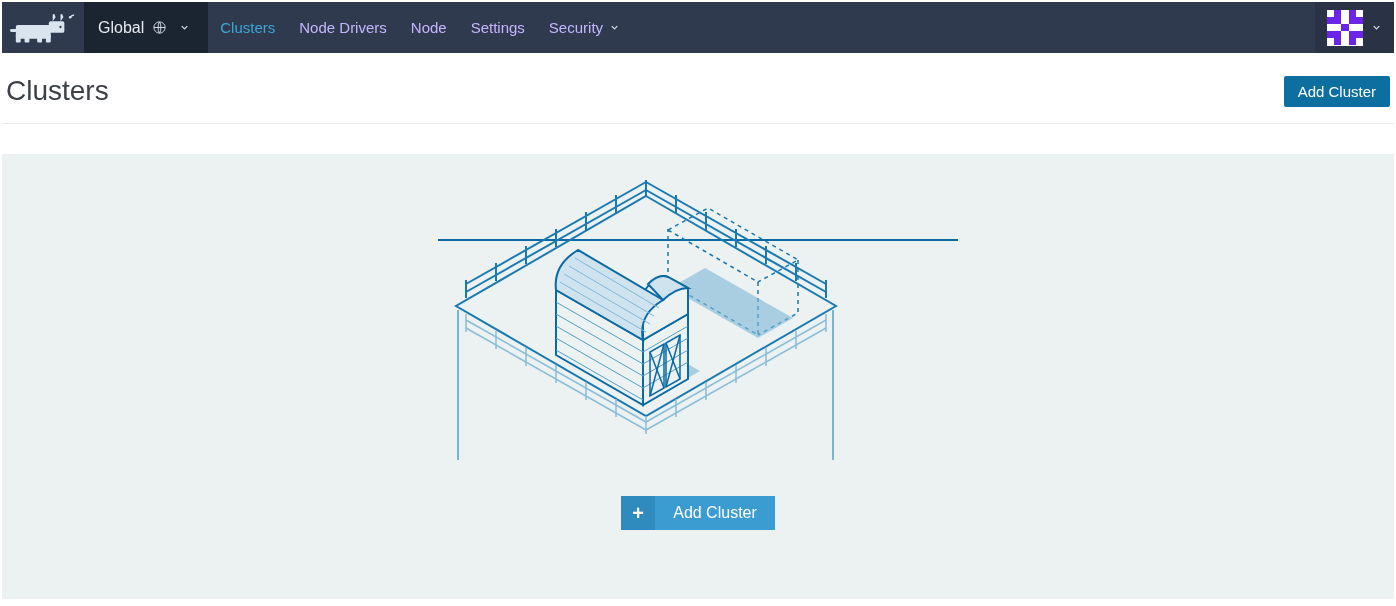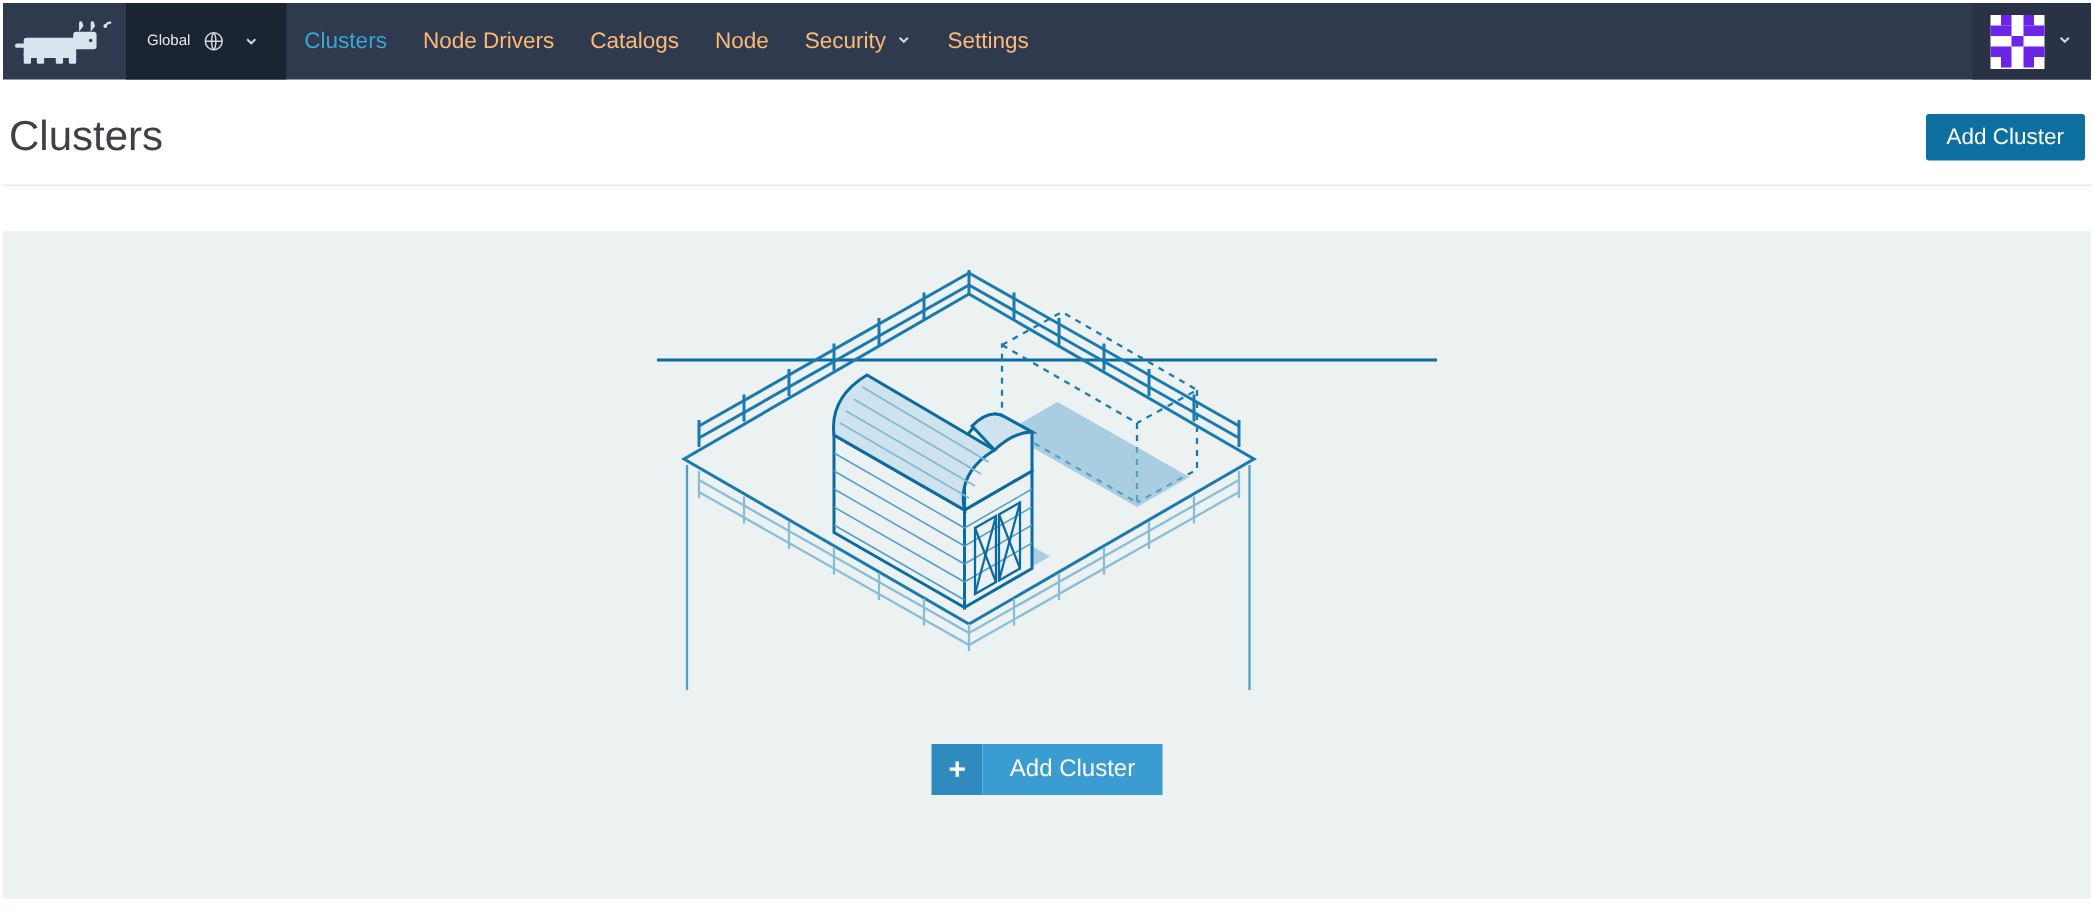--- a/index.html
+++ b/index.html
@@ -1,22 +1,22 @@
 <!DOCTYPE html>
 <html><head>
   <meta charset="utf-8">
   <style>
     * { box-sizing: border-box; margin: 0; padding: 0; }
     body { font-family: -apple-system, BlinkMacSystemFont, "Segoe UI", Helvetica, Arial, sans-serif; background: #fff; color: #3d4146; width: 1396px; height: 606px; overflow: hidden; }
     .topbar { background: #2f3a4f; height: 51px; display: flex; align-items: stretch; color: #e6e9ee; position: relative; margin: 2px 2px 0 2px; }
     .logo-box { width: 82px; display: flex; align-items: center; justify-content: center; padding:0 8px;}
-    .scope-box { background: #1b2431; display: flex; align-items: center; padding: 0 18px 0 14px; font-size: 10px; gap: 8px; cursor: pointer; }
+    .scope-box { background: #1b2431; display: flex; align-items: center; padding: 0 18px 0 14px; font-size: 16px; gap: 8px; cursor: pointer; }
     .scope-box .chev { margin-left: 4px; }
     .nav { display: flex; align-items: stretch; }
-    .nav-item { display: flex; align-items: center; padding: 0 12px; font-size: 15px; color: #fdba74; cursor: pointer; gap: 6px; }
+    .nav-item { display: flex; align-items: center; padding: 0 12px; font-size: 15px; color: #c4b5fd; cursor: pointer; gap: 6px; }
     .nav-item.active { color: #3aa6d7; }
     .user-box { margin-left: auto; display: flex; align-items: center; padding: 0 12px; cursor: pointer; gap: 8px; background:#2a3345;}
     .avatar { width: 36px; height: 36px; background: #fff; display: grid; grid-template-columns: repeat(5,1fr); grid-template-rows: repeat(5,1fr); }
     .avatar span.p { background: #6b24e8; }
     .page-header { display: flex; align-items: center; justify-content: space-between; padding: 22px 4px 16px 4px; border-bottom: 1px solid #e6e9ee; margin: 0 2px;}
     .page-title { font-size: 28px; font-weight: 300; color: #3d4146; }
     .btn-primary { background: #0d6ea0; color: #fff; border: none; padding: 7px 14px; font-size: 15px; cursor: pointer; border-radius: 2px; }
     .empty-zone { background: #ecf1f2; margin: 30px 2px 0 2px; height: 445px; display: flex; flex-direction: column; align-items: center; padding-top: 26px; }
     .illus-wrap { width: 520px; height: 280px; }
     .cta-row { margin-top: 36px; display: flex; }
@@ -63,35 +63,32 @@
   </div>
 
   <div class="nav">
     <div class="nav-item active">
       <span>Clusters</span>
     </div>
     <div class="nav-item">
       <span>Node Drivers</span>
     </div>
     <div class="nav-item">
-      <span>Catalogs</span>
-    </div>
-    <div class="nav-item">
       <span>Node</span>
+    </div>
+    <div class="nav-item">
+      <span>Settings</span>
     </div>
     <div class="nav-item">
       <span>Security</span>
       <span>
         <svg width="11" height="11" viewBox="0 0 24 24" fill="none" stroke="#cfd6df" stroke-width="3">
             <path d="M6 9l6 6 6-6"></path>
           </svg>
       </span>
-    </div>
-    <div class="nav-item">
-      <span>Settings</span>
     </div>
   </div>
 
   <div class="user-box">
     <div class="avatar">
       <span></span>
         <span class="p"></span>
         <span></span>
         <span class="p"></span>
         <span></span>

